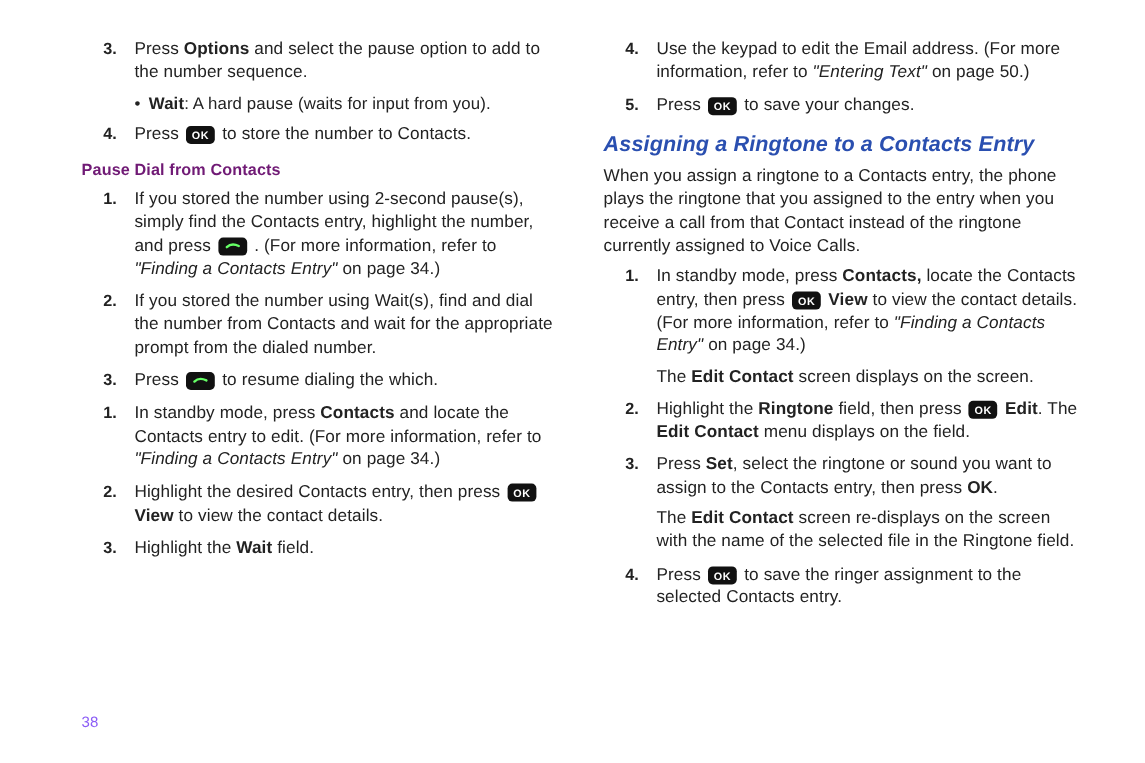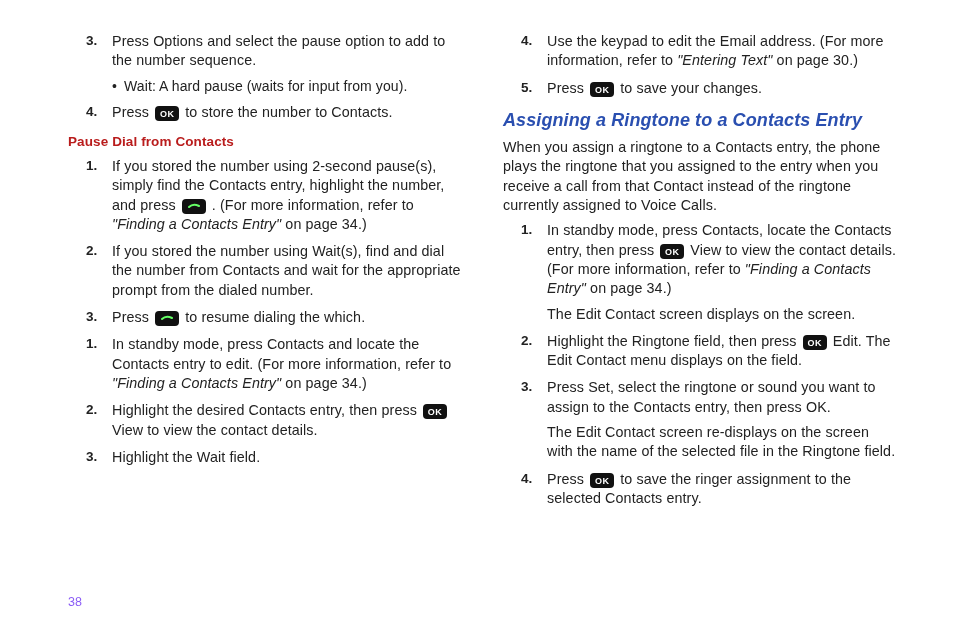--- a/index.html
+++ b/index.html
@@ -27,21 +27,21 @@
   }
   .page-number {
     position: absolute;
     left: 68px;
     top: 594px;
     font-size: 12.5px;
     color: #8b5cf6;
   }
 
   .heading-blue {
-    color: #b91c1c;
+    color: #701a75;
     font-weight: bold;
     font-size: 13.5px;
     margin: 10px 0 6px 0;
     font-family: Arial, Helvetica, sans-serif;
   }
   .heading-blue-italic {
     color: #2a4fb0;
     font-weight: bold;
     font-style: italic;
     font-size: 18px;
@@ -76,21 +76,21 @@
     margin-bottom: 5px;
     font-size: 14px;
   }
   ul.bul > li::before {
     content: "•";
     position: absolute;
     left: 0;
     top: 0;
   }
 
-  .b { font-weight: normal; }
+  .b { font-weight: bold; }
   .i { font-style: italic; }
 
   .para {
     margin: 6px 0;
   }
   .continuation {
     margin-top: 6px;
   }
 
   
@@ -189,21 +189,21 @@
       </li>
     </ol>
 
   </div>
 
   <div class="col">
 
     <ol class="num">
       <li>
         <span class="marker">4.</span>
-        <span>Use the keypad to edit the Email address. (For more information, refer to </span><span class="i">"Entering Text"</span><span>  on page 30.)</span>
+        <span>Use the keypad to edit the Email address. (For more information, refer to </span><span class="i">"Entering Text"</span><span>  on page 50.)</span>
       </li>
       <li>
         <span class="marker">5.</span>
         <span>Press </span><span class="icon-ok"></span><span> to save your changes.</span>
       </li>
     </ol>
 
     <div class="heading-blue-italic">Assigning a Ringtone to a Contacts Entry</div>
 
     <div class="para">When you assign a ringtone to a Contacts entry, the phone plays the ringtone that you assigned to the entry when you receive a call from that Contact instead of the ringtone currently assigned to Voice Calls.</div>

